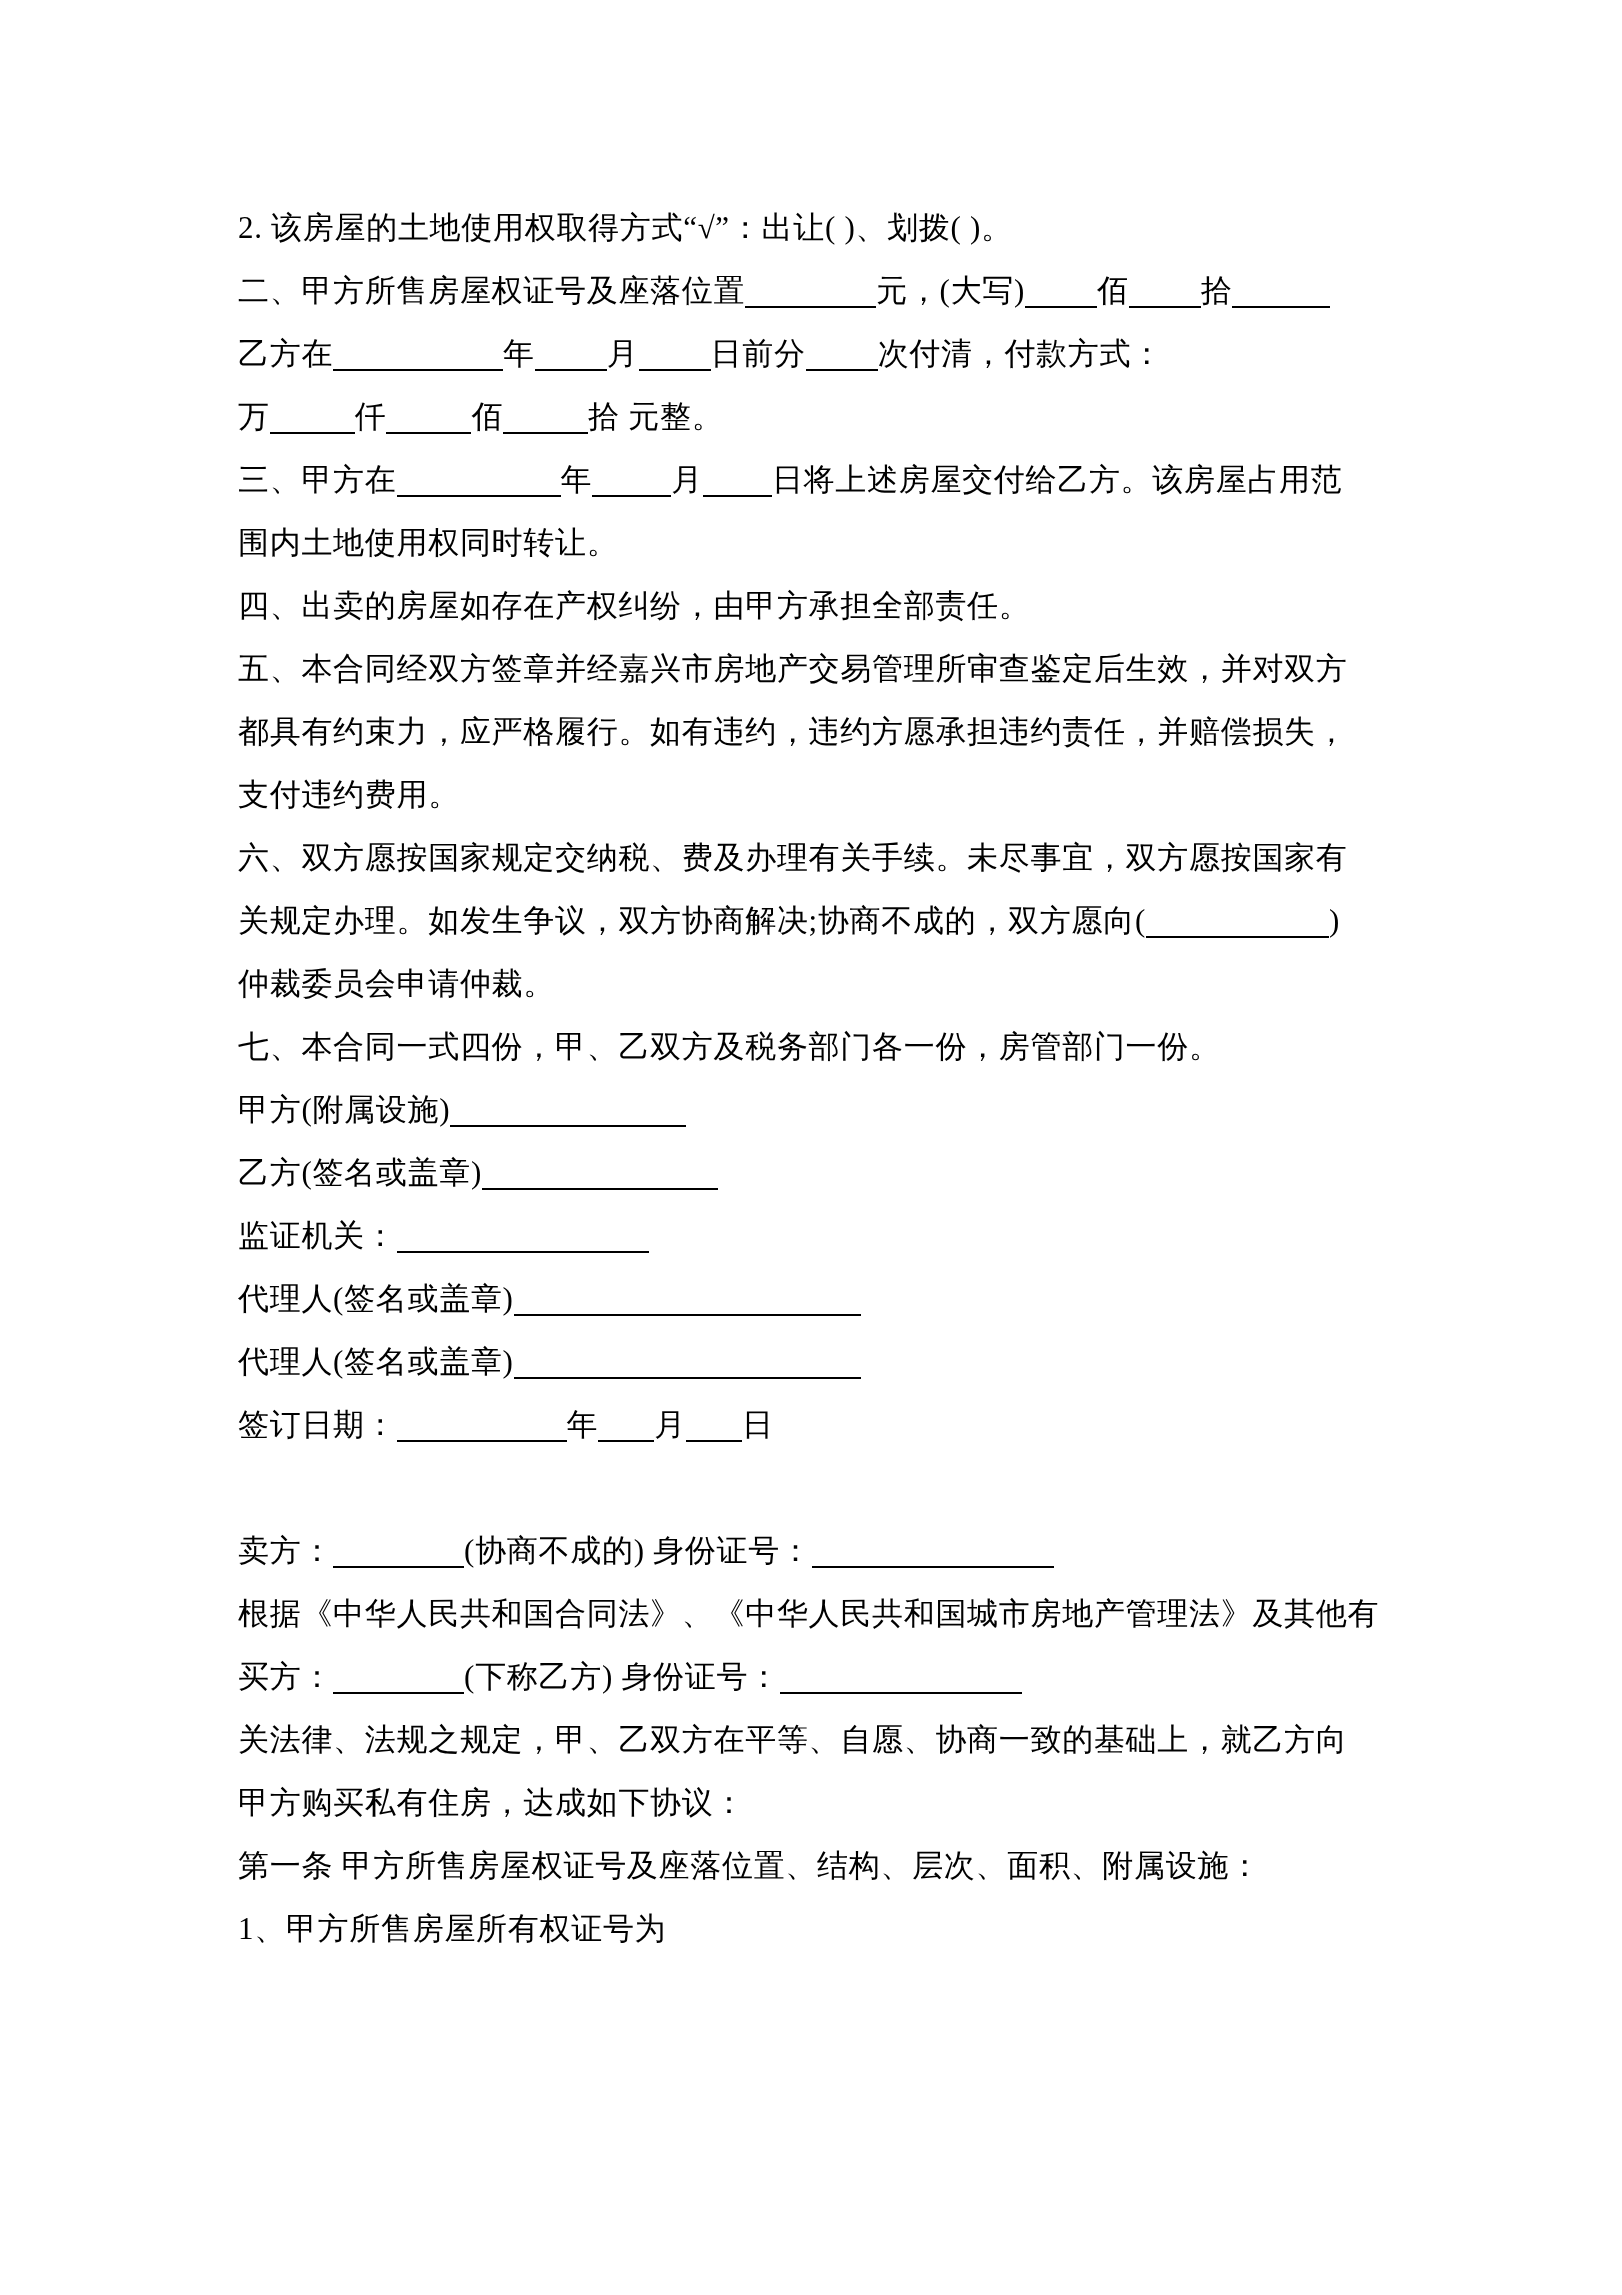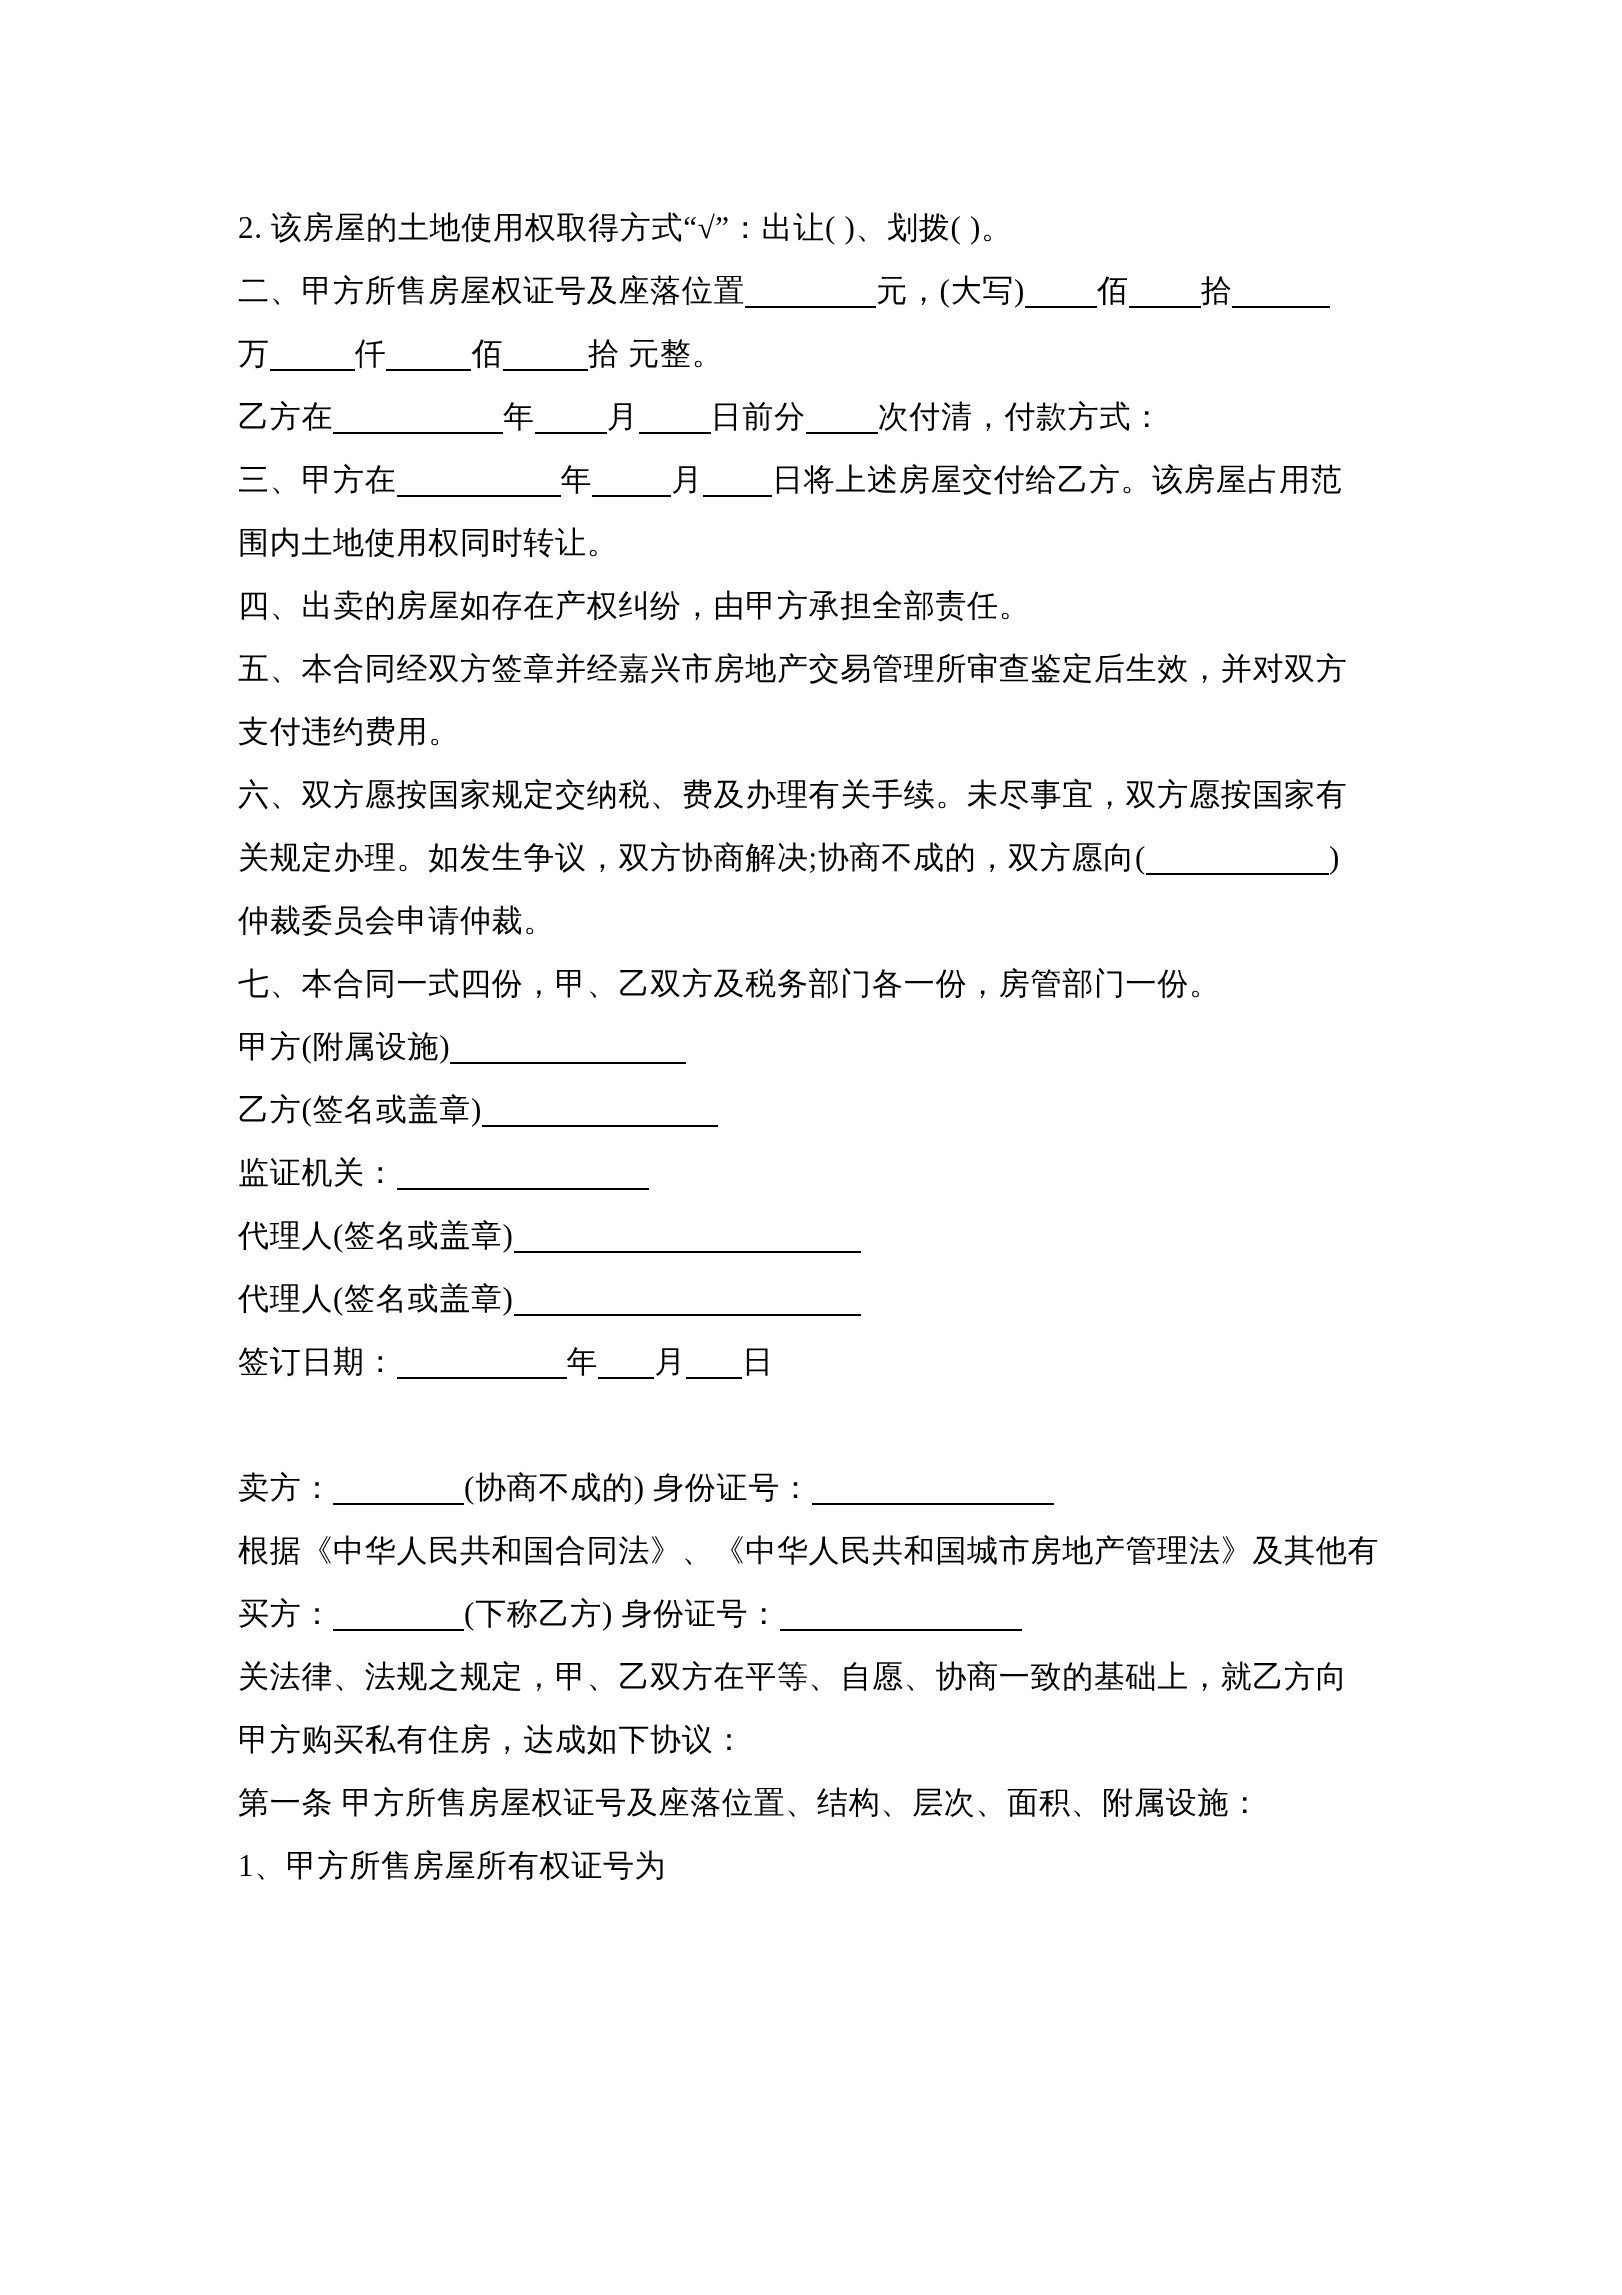--- a/index.html
+++ b/index.html
@@ -46,26 +46,27 @@
     vertical-align: -6.5px;
   }
 </style>
 </head>
 <body>
 
 <div class="page">
   <div class="text-block" id="text-block">
       <div class="line"><span class="t">2. 该房屋的土地使用权取得方式“√”：出让( )、划拨( )。</span></div>
       <div class="line"><span class="t">二、甲方所售房屋权证号及座落位置</span><span class="blank" style="width: 131px;"></span><span class="t">元，(大写)</span><span class="blank" style="width: 72px;"></span><span class="t">佰</span><span class="blank" style="width: 72px;"></span><span class="t">拾</span><span class="blank" style="width: 98px;"></span></div>
+      <div class="line"><span class="t">乙方在</span><span class="blank" style="width: 170px;"></span><span class="t">年</span><span class="blank" style="width: 72px;"></span><span class="t">月</span><span class="blank" style="width: 72px;"></span><span class="t">日前分</span><span class="blank" style="width: 72px;"></span><span class="t">次付清，付款方式：</span></div>
       <div class="line"><span class="t">万</span><span class="blank" style="width: 85px;"></span><span class="t">仟</span><span class="blank" style="width: 85px;"></span><span class="t">佰</span><span class="blank" style="width: 85px;"></span><span class="t">拾 元整。</span></div>
-      <div class="line"><span class="t">乙方在</span><span class="blank" style="width: 170px;"></span><span class="t">年</span><span class="blank" style="width: 72px;"></span><span class="t">月</span><span class="blank" style="width: 72px;"></span><span class="t">日前分</span><span class="blank" style="width: 72px;"></span><span class="t">次付清，付款方式：</span></div>
       <div class="line"><span class="t">三、甲方在</span><span class="blank" style="width: 164px;"></span><span class="t">年</span><span class="blank" style="width: 79px;"></span><span class="t">月</span><span class="blank" style="width: 69px;"></span><span class="t">日将上述房屋交付给乙方。该房屋占用范</span></div>
       <div class="line"><span class="t">围内土地使用权同时转让。</span></div>
       <div class="line"><span class="t">四、出卖的房屋如存在产权纠纷，由甲方承担全部责任。</span></div>
       <div class="line"><span class="t">五、本合同经双方签章并经嘉兴市房地产交易管理所审查鉴定后生效，并对双方</span></div>
+      <div class="line"><span class="t">都具有约束力，应严格履行。如有违约，违约方愿承担违约责任，并赔偿损失，</span></div>
       <div class="line"><span class="t">支付违约费用。</span></div>
       <div class="line"><span class="t">六、双方愿按国家规定交纳税、费及办理有关手续。未尽事宜，双方愿按国家有</span></div>
       <div class="line"><span class="t">关规定办理。如发生争议，双方协商解决;协商不成的，双方愿向(</span><span class="blank" style="width: 183px;"></span><span class="t">)</span></div>
       <div class="line"><span class="t">仲裁委员会申请仲裁。</span></div>
       <div class="line"><span class="t">七、本合同一式四份，甲、乙双方及税务部门各一份，房管部门一份。</span></div>
       <div class="line"><span class="t">甲方(附属设施)</span><span class="blank" style="width: 236px;"></span></div>
       <div class="line"><span class="t">乙方(签名或盖章)</span><span class="blank" style="width: 236px;"></span></div>
       <div class="line"><span class="t">监证机关：</span><span class="blank" style="width: 252px;"></span></div>
       <div class="line"><span class="t">代理人(签名或盖章)</span><span class="blank" style="width: 347px;"></span></div>
       <div class="line"><span class="t">代理人(签名或盖章)</span><span class="blank" style="width: 347px;"></span></div>

